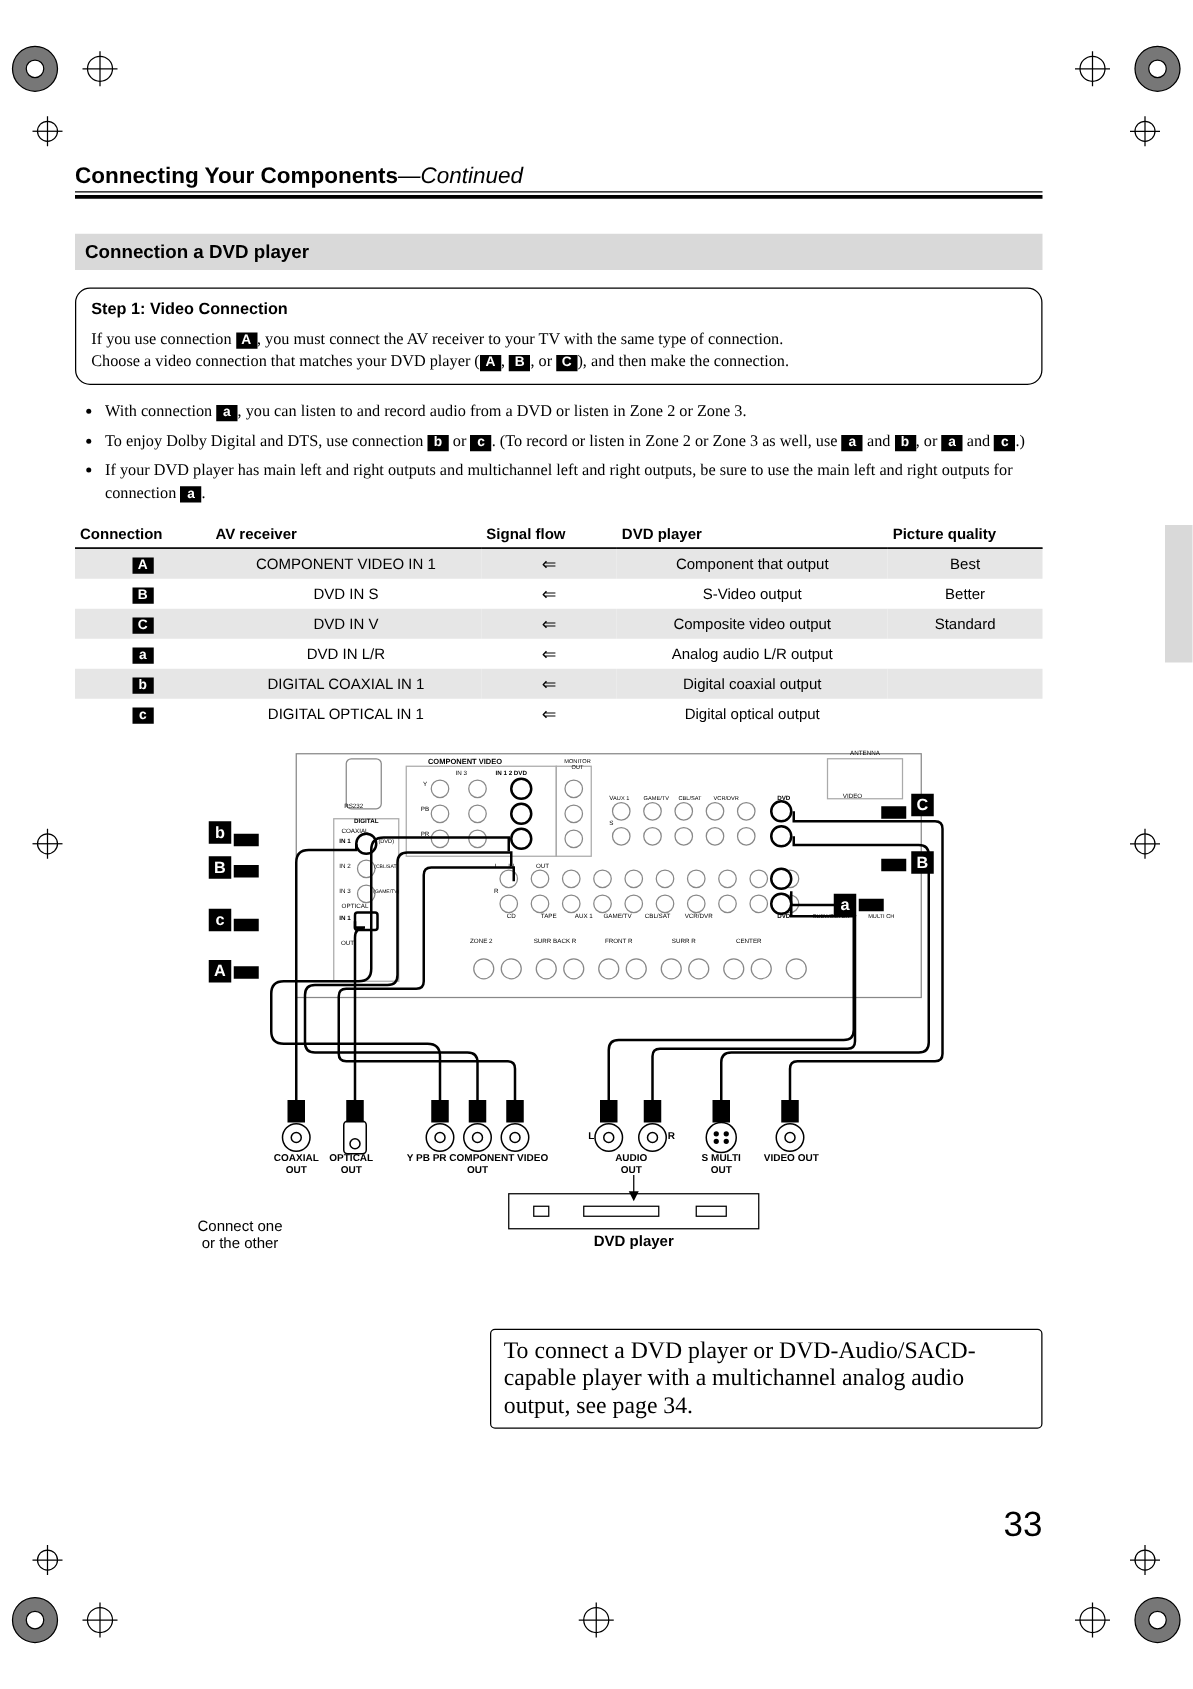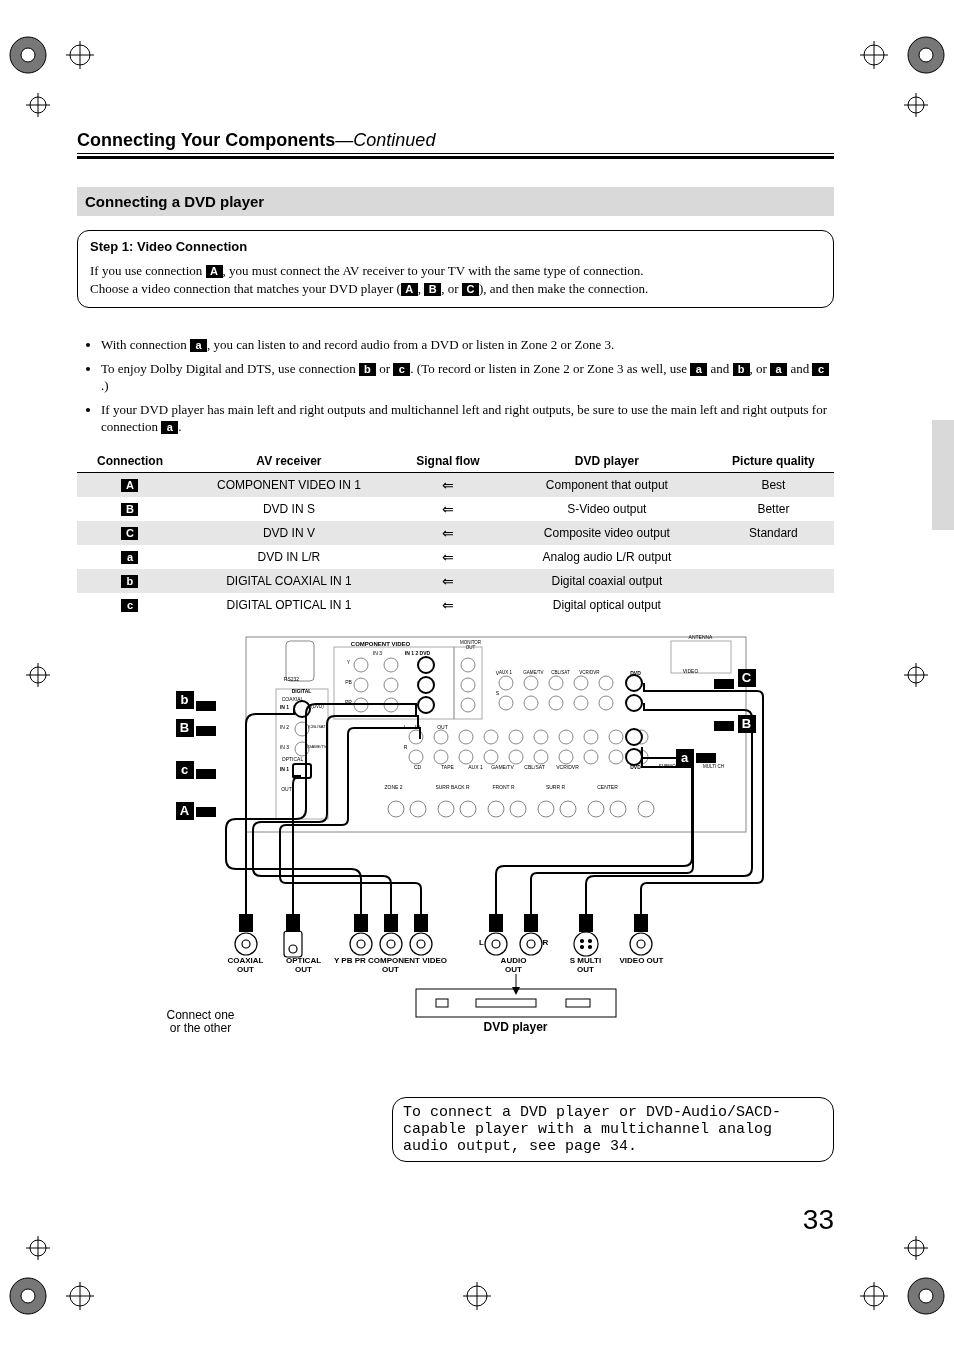--- a/index.html
+++ b/index.html
@@ -7,21 +7,21 @@
     font-size: 13px;
     color: #000;
     margin: 0;
     padding: 0;
     width: 954px;
     height: 1351px;
     position: relative;
     background: #fff;
   }
   .page {
-    padding: 130px 120px 60px 77px;
+    padding: 130px 120px 60px 60px;
     position: relative;
   }
   .header-title {
     font-family: Helvetica, Arial, sans-serif;
     font-size: 18px;
     font-weight: bold;
   }
   .header-suffix {
     font-family: Helvetica, Arial, sans-serif;
     font-size: 18px;
@@ -61,32 +61,32 @@
     color: #fff;
     font-family: Helvetica, Arial, sans-serif;
     font-weight: bold;
     font-size: 11px;
     line-height: 13px;
     min-width: 13px;
     text-align: center;
     padding: 0 2px;
     vertical-align: baseline;
   }
-  ul.bullets { margin: 28px 0 0 24px; padding: 0; }
+  ul.bullets { margin: 12px 0 0 24px; padding: 0; }
   ul.bullets li { margin-bottom: 6px; line-height: 1.35; }
   table.conn {
     width: 100%;
     border-collapse: collapse;
     font-family: Helvetica, Arial, sans-serif;
     font-size: 12px;
     margin-top: 14px;
   }
   table.conn th {
     font-weight: bold;
-    text-align: center;
+    text-align: left;
     padding: 4px 4px;
     border-bottom: 1px solid #000;
   }
   table.conn td {
     text-align: center;
     padding: 4px 4px;
   }
   tr.shaded td { background: #e6e6e6; }
   .arrow { font-size: 14px; }
   .diagram {
@@ -110,26 +110,25 @@
   .dtext {
     position: absolute;
     font-family: Helvetica, Arial, sans-serif;
     font-size: 8px;
     text-align: center;
     line-height: 1.1;
   }
   .btext { font-weight: bold; }
   .note-box {
     border: 1px solid #000;
-    border-radius: 14px;
+    border-radius: 4px;
     padding: 6px 10px;
     width: 420px;
     margin: 28px 0 0 auto;
-    font-size: 15px;
-    font-family: Liberation Mono, monospace;
+    font-size: 19px;
   }
   .page-num {
     position: absolute;
     right: 120px;
     bottom: 115px;
     font-family: Helvetica, Arial, sans-serif;
     font-size: 28px;
   }
   .side-tab {
     position: absolute;
@@ -214,21 +213,21 @@
 
 <div class="side-tab"></div>
 
 <div class="page">
 
   <div>
     <span class="header-title">Connecting Your Components</span><span class="header-suffix">—Continued</span>
     <div class="header-rule"></div>
   </div>
 
-  <div class="section-bar">Connecting a DVD player</div>
+  <div class="section-bar">Connection a DVD player</div>
 
   <div class="rbox">
     <div class="step-title">Step 1: Video Connection</div>
     <div class="body-text" style="margin-top:8px">
       <span>If you use connection </span><span class="tag">A</span><span>, you must connect the AV receiver to your TV with the same type of connection.</span>
     </div>
     <div class="body-text">
       <span>Choose a video connection that matches your DVD player (</span><span class="tag">A</span><span>, </span><span class="tag">B</span><span>, or </span><span class="tag">C</span><span>), and then make the connection.</span>
     </div>
   </div>
@@ -536,21 +535,21 @@
     <div class="dtext" style="left:558px; top:136px; width:40px; font-size:4.5px">MULTI CH</div>
 
     <div class="dtext" style="left:238px; top:156px; width:40px; font-size:5px">ZONE 2</div>
     <div class="dtext" style="left:292px; top:156px; width:50px; font-size:5px">SURR BACK R</div>
     <div class="dtext" style="left:348px; top:156px; width:40px; font-size:5px">FRONT R</div>
     <div class="dtext" style="left:400px; top:156px; width:40px; font-size:5px">SURR R</div>
     <div class="dtext" style="left:452px; top:156px; width:40px; font-size:5px">CENTER</div>
 
     <div class="dtext btext" style="left:88px; top:328px; width:44px">COAXIAL
 OUT</div>
-    <div class="dtext btext" style="left:146px; top:328px; width:44px">OPTICAL
+    <div class="dtext btext" style="left:132px; top:328px; width:44px">OPTICAL
 OUT</div>
     <div class="dtext btext" style="left:190px; top:328px; width:130px">Y     PB     PR
 COMPONENT VIDEO OUT</div>
     <div class="dtext btext" style="left:340px; top:310px; width:12px">L</div>
     <div class="dtext btext" style="left:404px; top:310px; width:12px">R</div>
     <div class="dtext btext" style="left:356px; top:328px; width:44px">AUDIO
 OUT</div>
     <div class="dtext btext" style="left:428px; top:328px; width:44px">S MULTI
 OUT</div>
     <div class="dtext btext" style="left:484px; top:328px; width:44px">VIDEO

